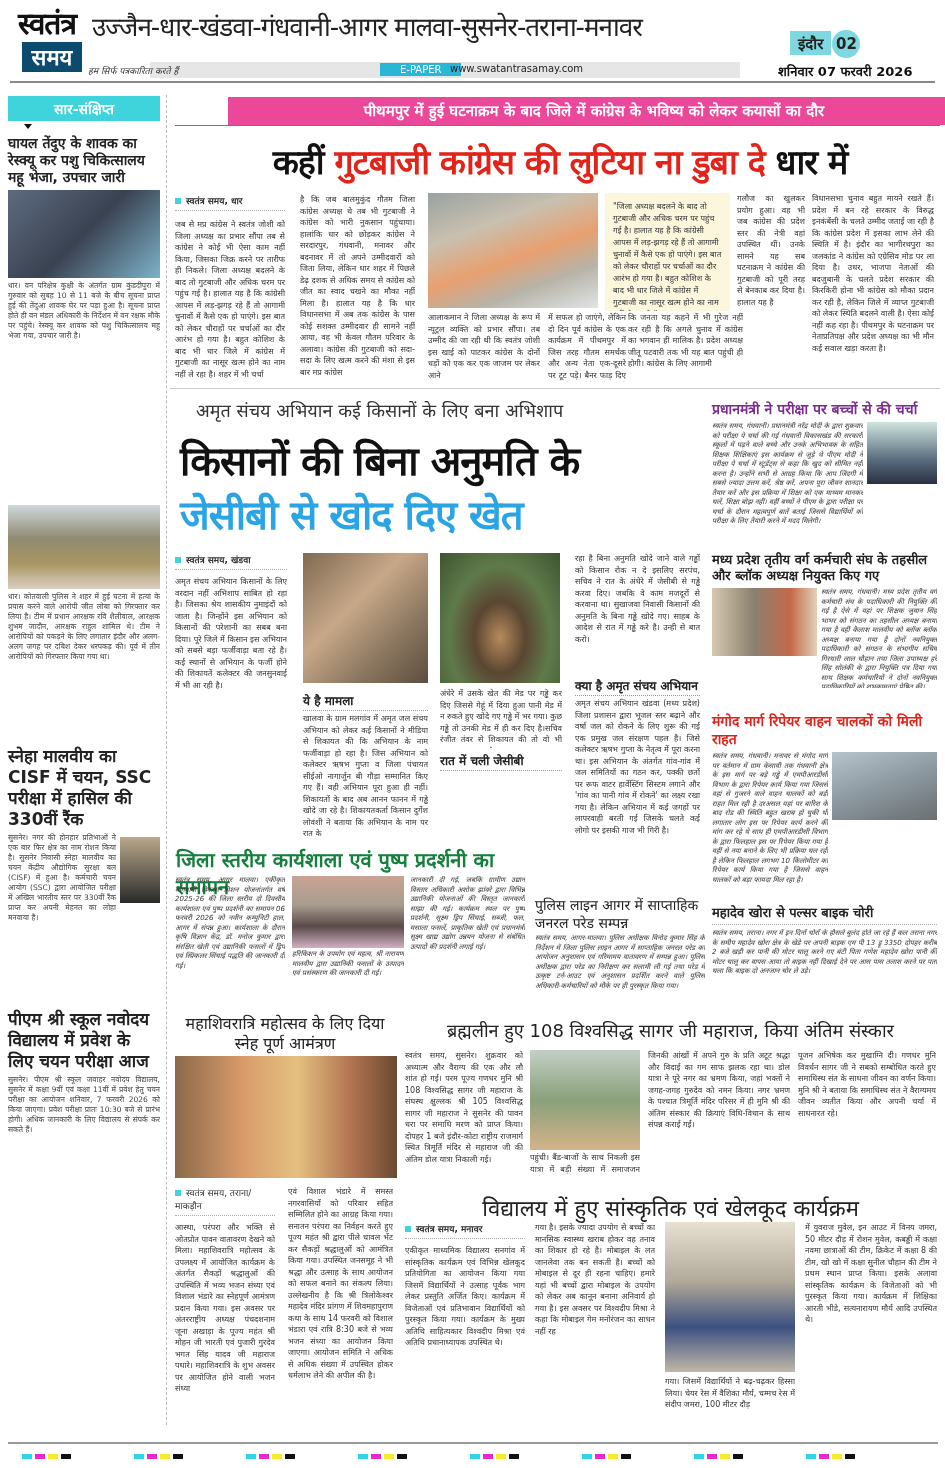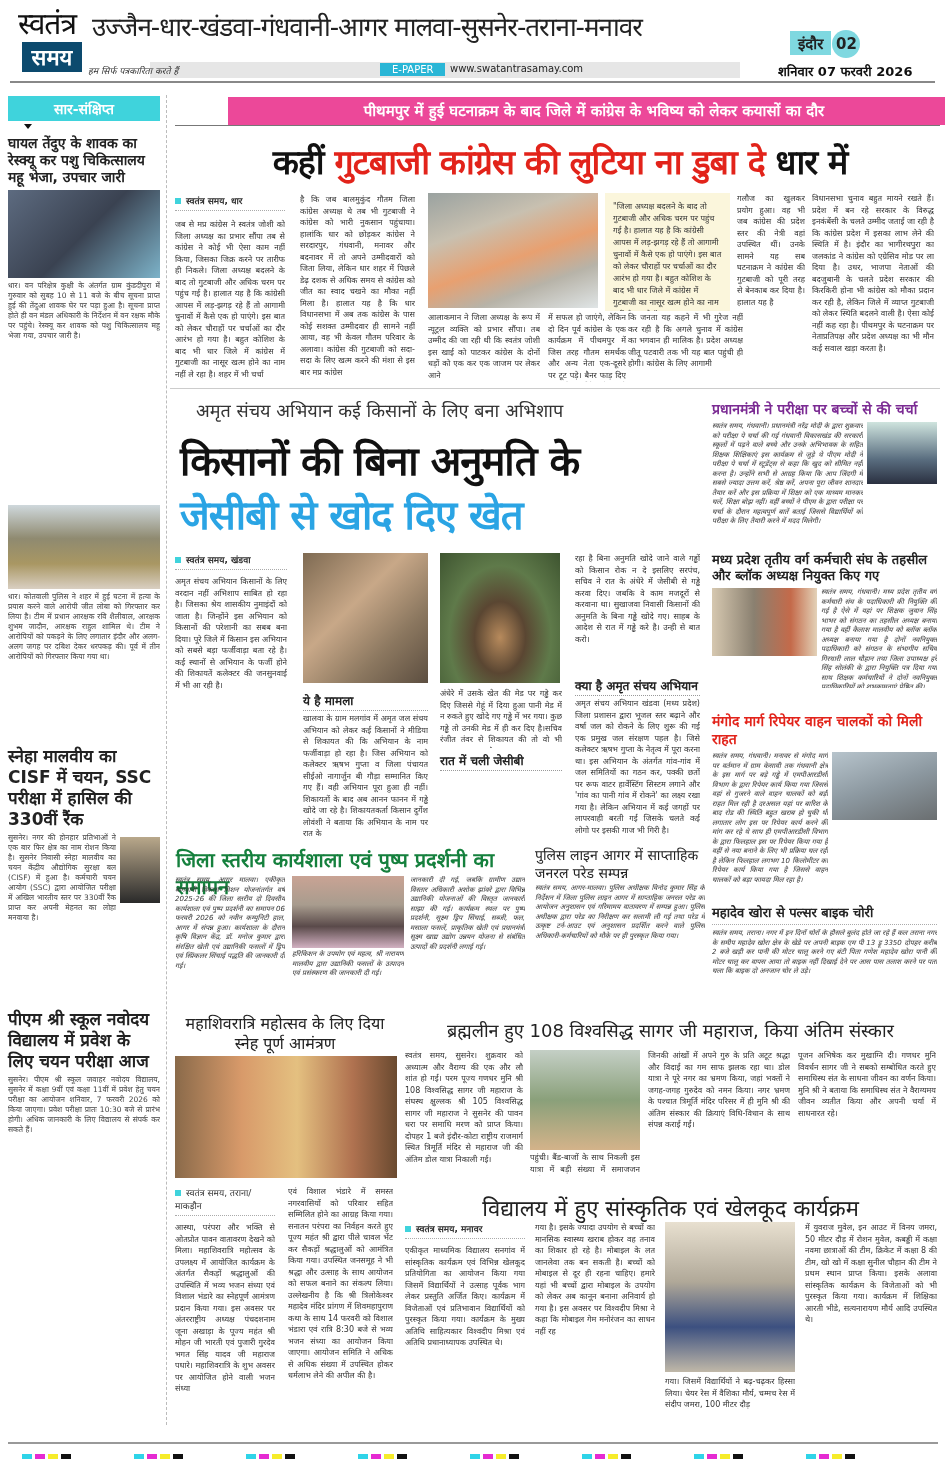--- a/index.html
+++ b/index.html
@@ -1,27 +1,27 @@
 <!DOCTYPE html>
 <html><head>
 <meta charset="utf-8">
 <style>
 *{box-sizing:border-box;margin:0;padding:0}
 body{width:945px;height:1468px;background:#fff;font-family:"DejaVu Sans",sans-serif;color:#222;position:relative;overflow:hidden}
 .abs{position:absolute}
 .masthead-logo{left:18px;top:6px;width:62px;height:72px}
-.logo-top{font-family:"DejaVu Serif",serif;font-weight:normal;font-size:30px;color:#111;line-height:36px;letter-spacing:-1px}
+.logo-top{font-family:"DejaVu Serif",serif;font-weight:bold;font-size:30px;color:#111;line-height:36px;letter-spacing:-1px}
 .logo-bot{background:#0c4a6e;color:#fff;font-weight:bold;font-size:22px;text-align:center;width:60px;margin-left:4px;line-height:30px;font-family:"DejaVu Serif",serif}
 .header-title{left:92px;top:8px;font-size:26px;color:#222;font-family:"DejaVu Sans",sans-serif;letter-spacing:-1px;white-space:nowrap}
 .edition-box{left:790px;top:30px;width:100px;height:28px}
 .edition-city{display:inline-block;background:#7fd8e0;padding:2px 8px;font-size:15px;font-weight:bold}
 .edition-page{display:inline-block;background:#7fd8e0;border-radius:50%;width:28px;height:28px;line-height:28px;text-align:center;font-weight:bold;font-size:15px;margin-left:-4px}
 .tagline{left:88px;top:64px;font-size:9px;font-style:italic;color:#333}
 .epaper-bar{left:150px;top:62px;width:590px;height:16px;background:#e6e6e6}
-.epaper-badge{left:380px;top:63px;background:#2ab6d6;color:#fff;font-size:10px;padding:1px 12px}
+.epaper-badge{left:380px;top:63px;background:#2ab6d6;color:#fff;font-size:10px;padding:1px 20px}
 .site-url{left:450px;top:63px;font-size:10px;color:#222}
 .pub-date{left:778px;top:62px;font-size:13px;font-weight:bold;color:#111}
 .head-rule{left:10px;top:81px;width:925px;height:2px;background:#888}
 .col-divider{left:166px;top:95px;width:1px;height:1330px;border-left:1px dashed #bbb}
 
 .sidebar{left:8px;top:96px;width:152px}
 .sar-head{background:#3fd3dc;color:#fff;font-weight:bold;font-size:14px;text-align:center;padding:3px 0}
 .sar-arrow{width:0;height:0;border-left:4px solid transparent;border-right:4px solid transparent;border-top:5px solid #111;margin:3px 0 0 16px}
 .side-h{font-size:14px;font-weight:bold;color:#222;line-height:17px;margin-top:6px}
 .side-h.big{font-size:17px;line-height:21px}
@@ -172,21 +172,21 @@
 </div>
 
 <div class="abs" style="left:176px;top:846px;width:350px">
   <div class="box-head">जिला स्तरीय कार्यशाला एवं पुष्प प्रदर्शनी का समापन</div>
 </div>
 <div class="abs txt" style="left:175px;top:876px;width:110px;height:120px;overflow:hidden;font-size:7px;line-height:9.5px;font-style:italic">स्वतंत्र समय, आगर मालवा। एकीकृत बागवानी विकास मिशन योजनांतर्गत वर्ष 2025-26 की जिला स्तरीय दो दिवसीय कार्यशाला एवं पुष्प प्रदर्शनी का समापन 06 फरवरी 2026 को नवीन कम्युनिटी हाल, आगर में संपन्न हुआ। कार्यशाला के दौरान कृषि विज्ञान केंद्र, डॉ. मनोज कुमार द्वारा संरक्षित खेती एवं उद्यानिकी फसलों में ड्रिप एवं स्प्रिंकलर सिंचाई पद्धति की जानकारी दी गई।</div>
 <div class="photo abs" style="left:292px;top:876px;width:112px;height:72px;background:linear-gradient(#c9a394,#a89c8e 40%,#5a4a4a 70%,#d2b1c2)"></div>
 <div class="abs txt" style="left:292px;top:950px;width:112px;height:46px;overflow:hidden;font-size:7px;line-height:9.5px;font-style:italic">हरिकिशन के उपयोग एवं महत्व, श्री नारायण मालवीय द्वारा उद्यानिकी फसलों के उत्पादन एवं प्रसंस्करण की जानकारी दी गई।</div>
 <div class="abs txt" style="left:410px;top:876px;width:115px;height:120px;overflow:hidden;font-size:7px;line-height:9.5px;font-style:italic">जानकारी दी गई, जबकि ग्रामीण उद्यान विस्तार अधिकारी अशोक झांवरे द्वारा विभिन्न उद्यानिकी योजनाओं की विस्तृत जानकारी साझा की गई। कार्यक्रम स्थल पर पुष्प प्रदर्शनी, सूक्ष्म ड्रिप सिंचाई, सब्जी, फल, मसाला फसलें, प्राकृतिक खेती एवं प्रधानमंत्री सूक्ष्म खाद्य उद्योग उन्नयन योजना से संबंधित उत्पादों की प्रदर्शनी लगाई गई।</div>
 
-<div class="abs" style="left:535px;top:846px;width:170px">
+<div class="abs" style="left:535px;top:896px;width:170px">
   <div class="mid-head" style="font-size:14px;line-height:18px">पुलिस लाइन आगर में साप्ताहिक जनरल परेड सम्पन्न</div>
   <div class="txt" style="font-size:7px;line-height:9.5px;font-style:italic;height:110px;overflow:hidden;margin-top:2px">स्वतंत्र समय, आगर-मालवा। पुलिस अधीक्षक विनोद कुमार सिंह के निर्देशन में जिला पुलिस लाइन आगर में साप्ताहिक जनरल परेड का आयोजन अनुशासन एवं गरिमामय वातावरण में सम्पन्न हुआ। पुलिस अधीक्षक द्वारा परेड का निरीक्षण कर सलामी ली गई तथा परेड में उत्कृष्ट टर्न-आउट एवं अनुशासन प्रदर्शित करने वाले पुलिस अधिकारी-कर्मचारियों को मौके पर ही पुरस्कृत किया गया।</div>
 </div>
 
 <div class="abs" style="left:175px;top:1014px;width:220px;text-align:center">
   <div class="mid-head" style="font-size:16px;line-height:20px">महाशिवरात्रि महोत्सव के लिए दिया स्नेह पूर्ण आमंत्रण</div>
 </div>
 <div class="photo abs" style="left:175px;top:1056px;width:222px;height:122px;background:linear-gradient(90deg,#8a6a4a,#d89a6a 30%,#e4c080 55%,#b07250 80%,#6a4a30)"></div>
 <div class="abs" style="left:175px;top:1186px;width:100px">
   <div class="byline" style="border-bottom:1px dotted #aaa;padding-bottom:3px;margin-bottom:6px;font-weight:normal">स्वतंत्र समय, तराना/माकड़ौन</div>

